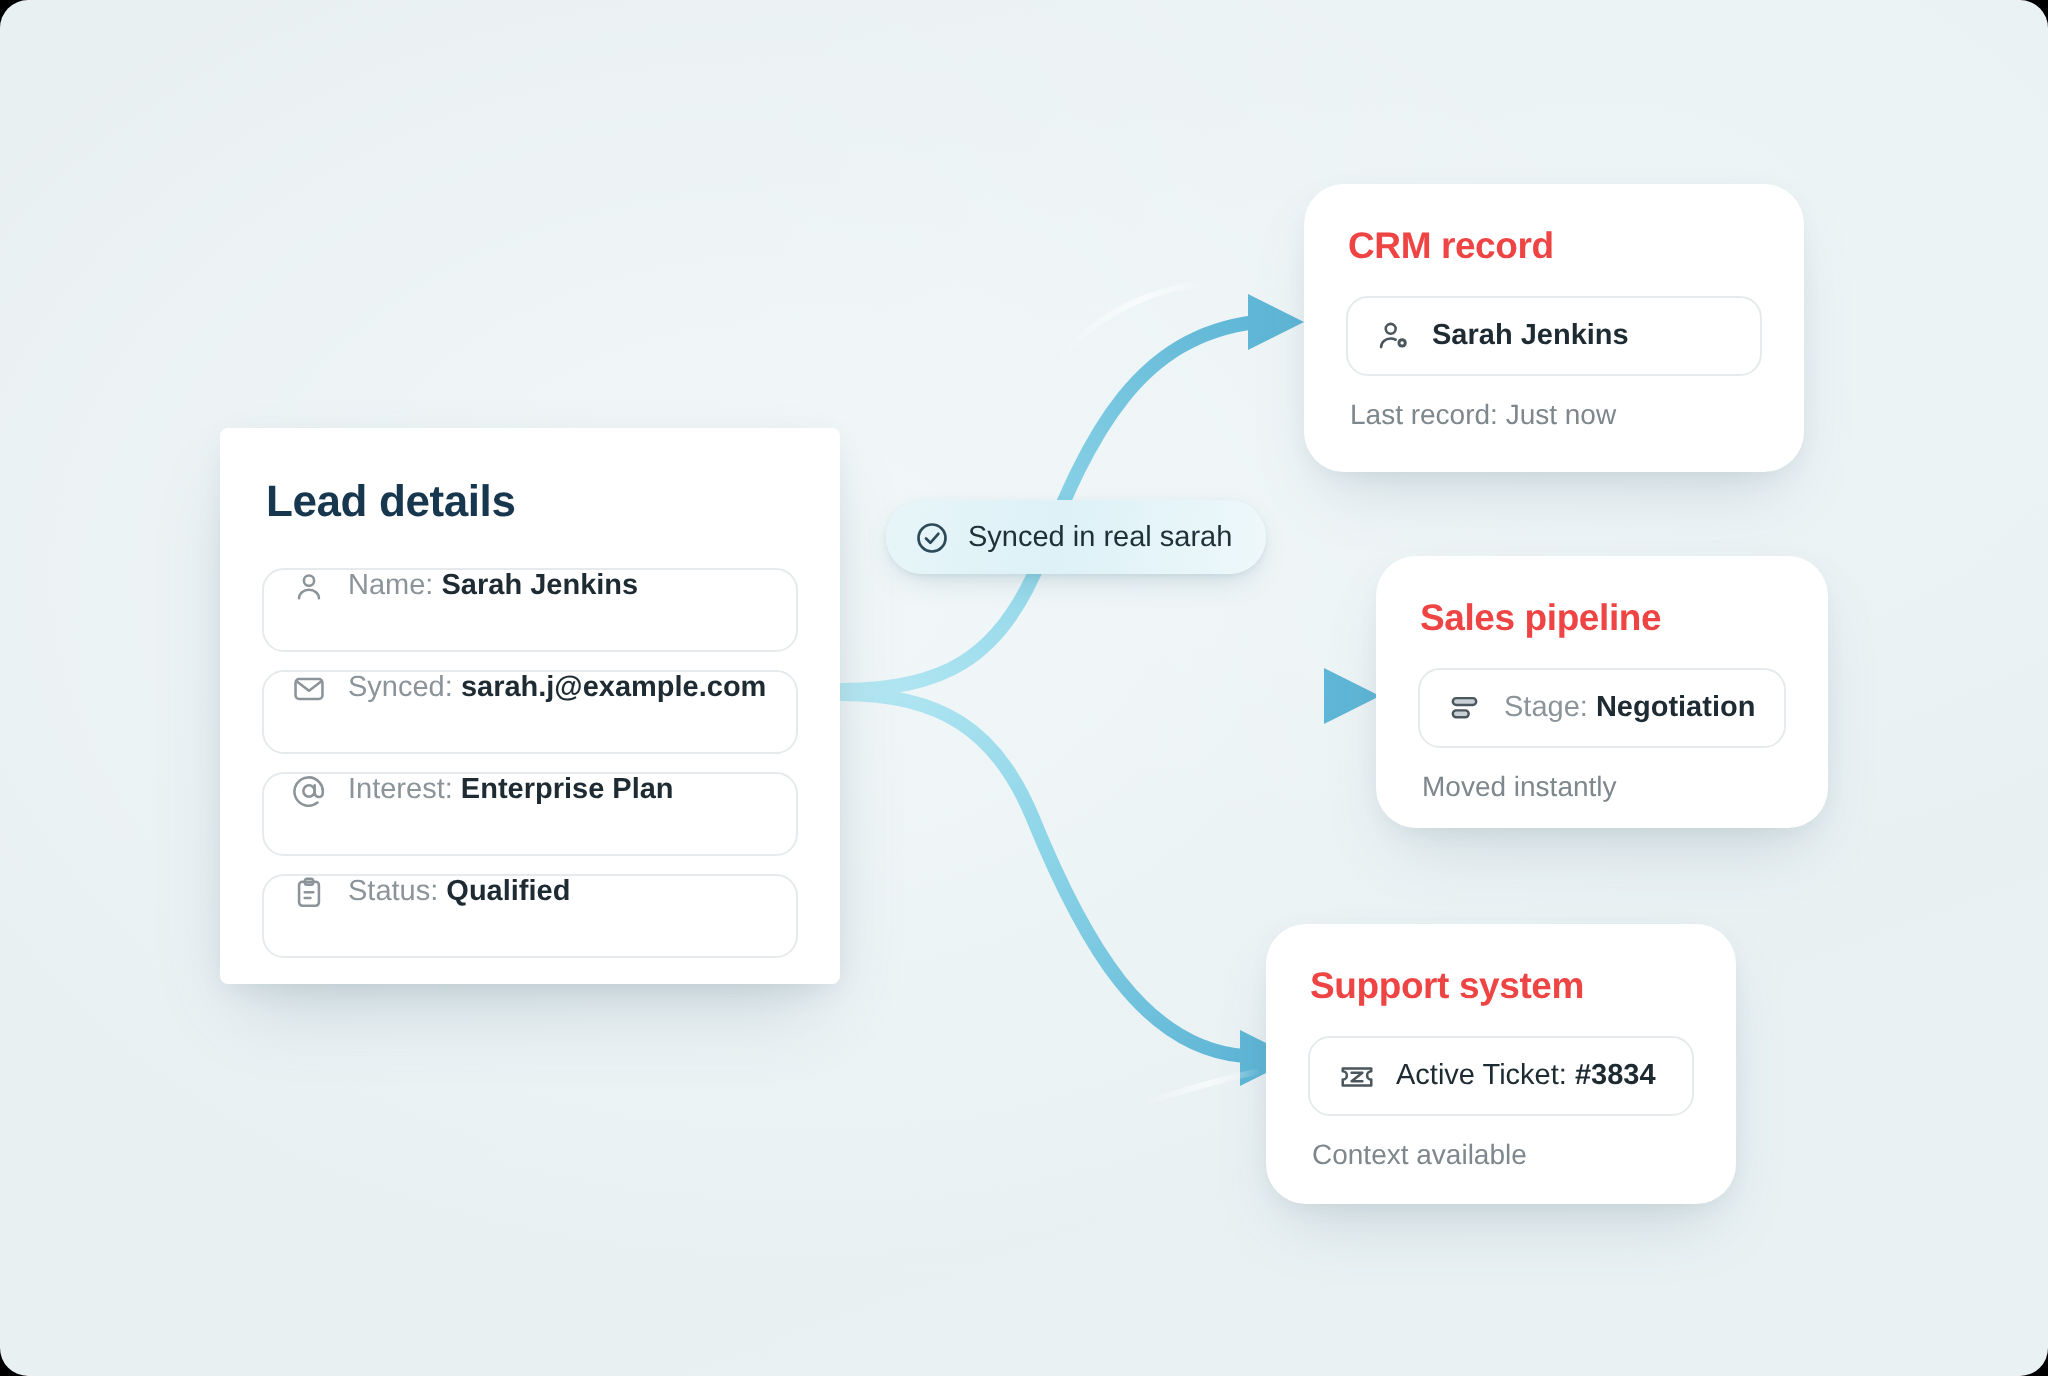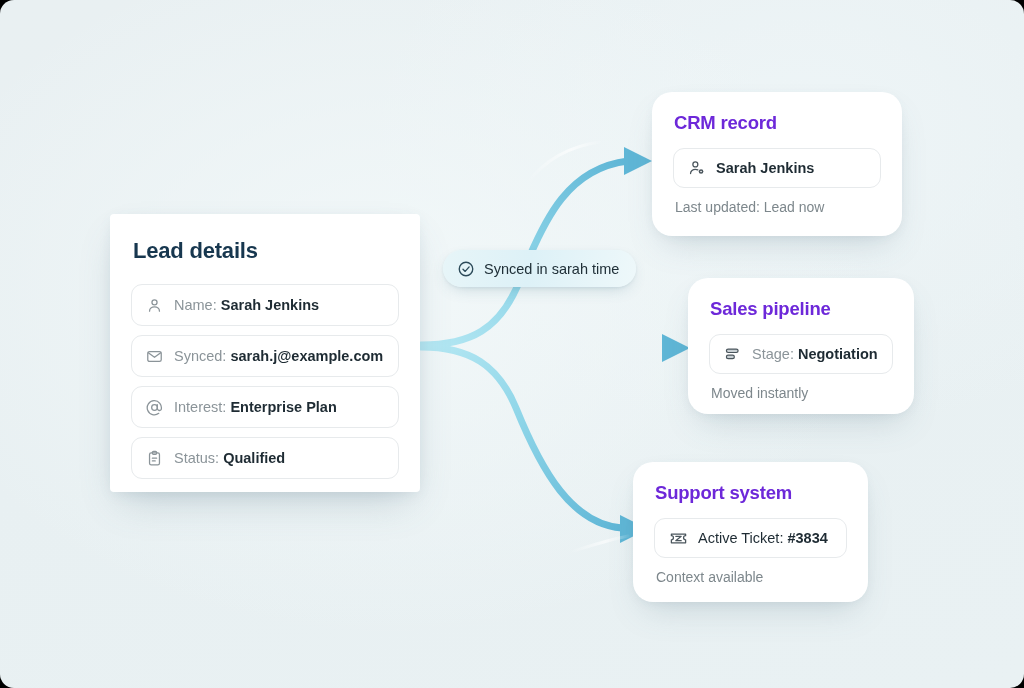--- a/index.html
+++ b/index.html
@@ -36,21 +36,21 @@
 
   
   .card {
     position: absolute;
     background: #ffffff;
     border-radius: 20px;
     box-sizing: border-box;
   }
   .card-title {
     font-weight: bold;
-    color: #6d28d9;
+    color: #ef4444;
     letter-spacing: -0.2px;
   }
 
   
   #lead-card {
     left: 110px;
     top: 214px;
     width: 310px;
     height: 278px;
     border-radius: 4px;
@@ -58,21 +58,21 @@
     box-shadow: 0 18px 38px -12px rgba(90,120,135,0.30),
                 0 4px 14px -4px rgba(90,120,135,0.16);
   }
   #lead-card .card-title {
     font-size: 22px;
     color: #17374f;
     margin: 0 0 20px 2px;
   }
   .field-row {
     display: flex;
-    align-items: center;
+    align-items: flex-start;
     gap: 11px;
     height: 42px;
     padding: 0 14px;
     margin-bottom: 9px;
     border: 1px solid #e7eaec;
     border-radius: 11px;
     background: #ffffff;
     box-sizing: border-box;
   }
   .field-text {
@@ -241,37 +241,37 @@
         <b>Qualified</b>
       </div>
     </div>
   </div>
 
   <div id="sync-badge">
     <svg class="icon" width="18" height="18" viewBox="0 0 24 24" fill="none" stroke="#2c4a59" stroke-width="1.8" stroke-linecap="round" stroke-linejoin="round">
       <circle cx="12" cy="12" r="9"></circle>
       <path d="M8 12.3 L10.9 15.2 L16.2 9.2"></path>
     </svg>
-    <span class="badge-text">Synced in sarah time</span>
+    <span class="badge-text">Synced in real sarah</span>
   </div>
 
   <div class="card side-card" id="crm-card">
     <div class="card-title">CRM record</div>
     <div class="chip">
       <svg class="icon" width="18" height="18" viewBox="0 0 24 24" fill="none" stroke="#4a555c" stroke-width="1.7" stroke-linecap="round" stroke-linejoin="round">
         <circle cx="9.8" cy="7.2" r="3.3"></circle>
         <path d="M3.4 19.4c0-3.4 2.9-5.7 6.4-5.7 1.2 0 2.3.3 3.3.8"></path>
         <circle cx="17.4" cy="16.6" r="3.1" fill="#4a555c" stroke="none"></circle>
         <circle cx="17.4" cy="16.6" r="1.1" fill="#ffffff" stroke="none"></circle>
       </svg>
       <span class="chip-text">
         <b>Sarah Jenkins</b>
       </span>
     </div>
-    <div class="caption">Last updated: Lead now</div>
+    <div class="caption">Last record: Just now</div>
   </div>
 
   <div class="card side-card" id="pipeline-card">
     <div class="card-title">Sales pipeline</div>
     <div class="chip">
       <svg class="icon" width="18" height="18" viewBox="0 0 24 24" fill="none" stroke="#4a555c" stroke-width="1.6" stroke-linejoin="round">
         <rect x="3.2" y="5.4" width="15.6" height="4.6" rx="2.3" fill="#c9d0d4" stroke="#4a555c"></rect>
         <rect x="3.2" y="13.6" width="10.6" height="4.6" rx="2.3" fill="#c9d0d4" stroke="#4a555c"></rect>
       </svg>
       <span class="chip-text">

